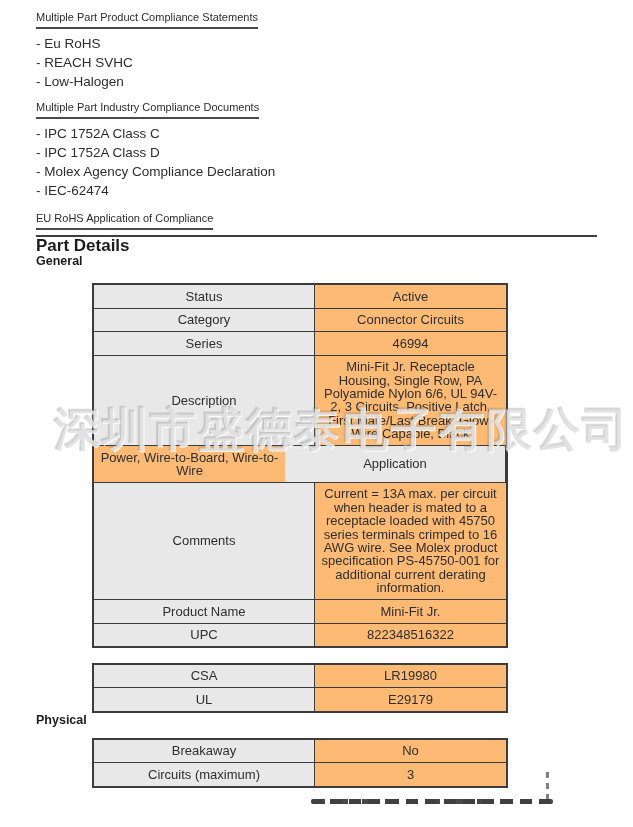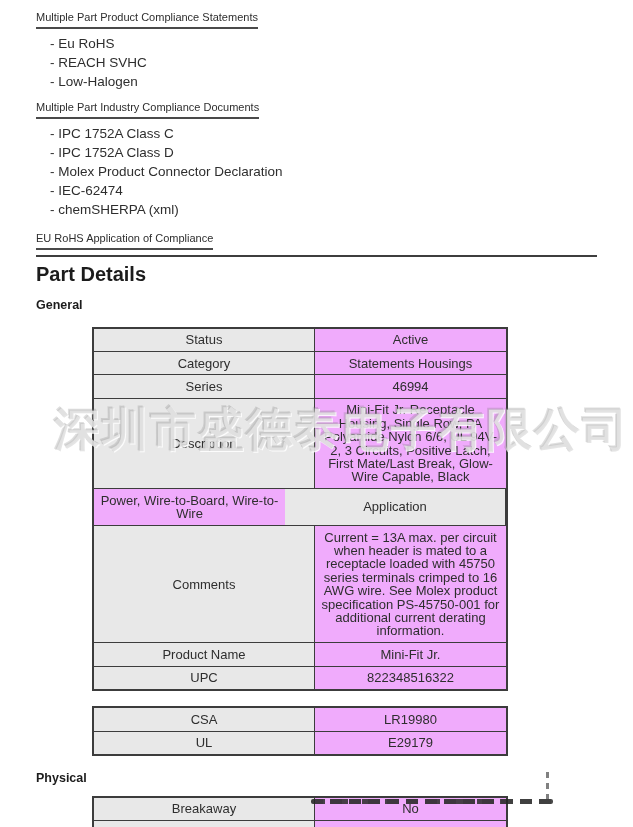--- a/index.html
+++ b/index.html
@@ -10,41 +10,41 @@
     -webkit-font-smoothing:antialiased;
   }
   .page{padding:9px 36px 0 36px;position:relative;z-index:1;}
 
   .sec-title{
     display:table;font-size:11px;line-height:16px;color:#2e2e2e;
     padding-bottom:2px;border-bottom:2px solid #4a4a4a;cursor:pointer;
   }
   .mt-sec{margin-top:7px;}
   .mt-link{margin-top:10px;}
-  .doc-list{margin-top:5px;margin-left:14px;}
+  .doc-list{margin-top:5px;}
   .doc-item{font-size:13.5px;line-height:19.2px;color:#2e2e2e;cursor:pointer;}
 
   .divider{border:none;border-top:2px solid #3e3e3e;margin:5px 0 0 0;width:100%;}
 
-  .h1{margin-top:9px;font-size:20px;line-height:17px;font-weight:bold;color:#1c1c1c;}
-  .h2{margin-top:15px;font-size:12.5px;line-height:14px;font-weight:bold;color:#1c1c1c;}
+  .h1{font-size:17px;line-height:17px;font-weight:bold;color:#1c1c1c;}
+  .h2{margin-top:0;font-size:12.5px;line-height:14px;font-weight:bold;color:#1c1c1c;}
 
   .tbl{
     margin:15px 0 0 56px;width:416px;box-sizing:border-box;
     border:2px solid #3c3c3c;background:#fff;
   }
   .tbl.last{margin-top:11px;}
   .tr{display:flex;}
   .tbl .tr + .tr{border-top:1px solid #3c3c3c;}
   .td{
     box-sizing:border-box;padding:4.5px 6px;font-size:13px;line-height:13.4px;
     display:flex;align-items:center;justify-content:center;text-align:center;color:#2e2e2e;
   }
   .td.label{width:221px;flex:none;background:#e8e8e8;border-right:1px solid #3c3c3c;}
-  .td.value{flex:1;background:#f0abfc;}
+  .td.value{flex:1;background:#fdba74;}
 
   .watermark{
     position:absolute;left:54px;top:404px;z-index:3;pointer-events:none;
     font-size:46px;line-height:50px;letter-spacing:2px;white-space:nowrap;
     font-weight:bold;color:rgba(175,175,175,0.32);
     text-shadow:1px 1px 0 rgba(255,255,255,0.85), -1px -1px 0 rgba(110,110,110,0.22);
   }
   .wm-frag-h{
     position:absolute;left:311px;top:799px;width:242px;height:5px;z-index:4;
     background:
@@ -73,44 +73,43 @@
       <div class="doc-item">- Low-Halogen</div>
     </div>
 
   <div class="sec-title mt-sec">Multiple Part Industry Compliance Documents</div>
   <div class="doc-list">
 
       <div class="doc-item">- IPC 1752A Class C</div>
 
       <div class="doc-item">- IPC 1752A Class D</div>
 
-      <div class="doc-item">- Molex Product Connector Declaration</div>
+      <div class="doc-item">- Molex Agency Compliance Declaration</div>
 
       <div class="doc-item">- IEC-62474</div>
 
-      <div class="doc-item">- chemSHERPA (xml)</div>
     </div>
 
   <div class="sec-title mt-link">EU RoHS Application of Compliance</div>
 
   <hr class="divider">
 
   <div class="h1">Part Details</div>
 
   <div class="h2">General</div>
   <div class="tbl">
 
       <div class="tr">
         <div class="td label">Status</div>
         <div class="td value">Active</div>
       </div>
 
       <div class="tr">
         <div class="td label">Category</div>
-        <div class="td value">Statements Housings</div>
+        <div class="td value">Connector Circuits</div>
       </div>
 
       <div class="tr">
         <div class="td label">Series</div>
         <div class="td value">46994</div>
       </div>
 
       <div class="tr">
         <div class="td label">Description</div>
         <div class="td value">Mini-Fit Jr. Receptacle Housing, Single Row, PA Polyamide Nylon 6/6, UL 94V-2, 3 Circuits, Positive Latch, First Mate/Last Break, Glow-Wire Capable, Black</div>

